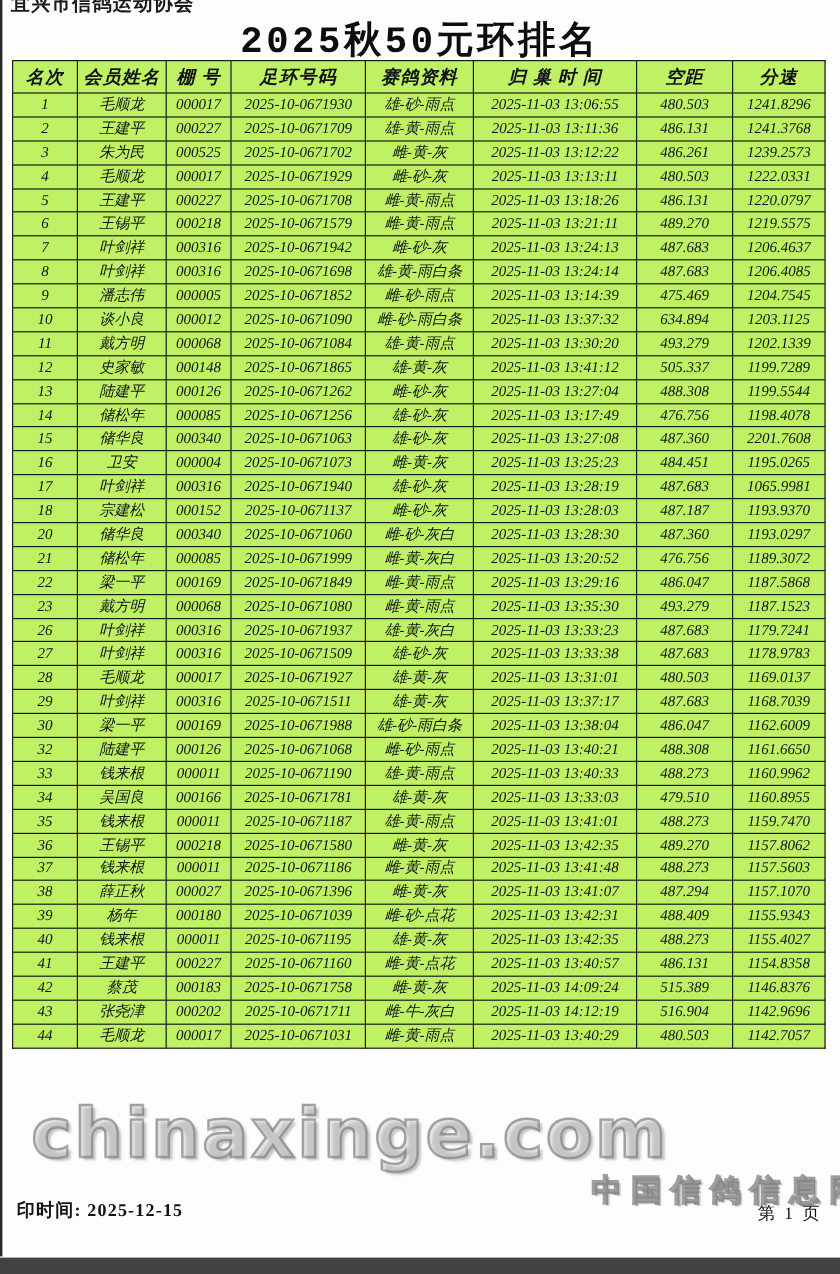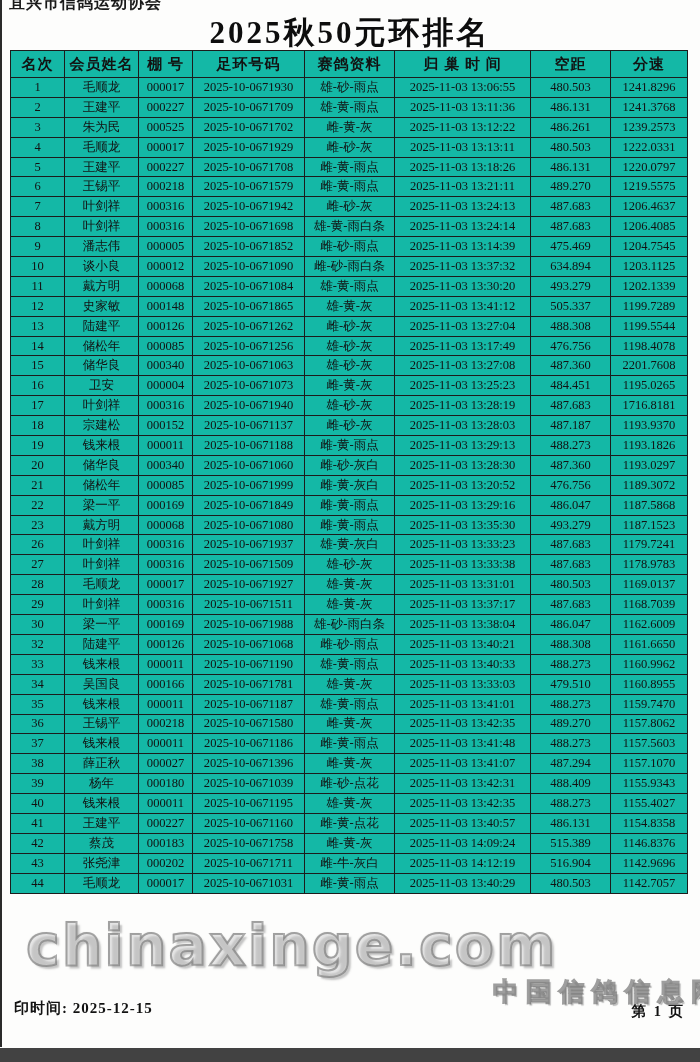--- a/index.html
+++ b/index.html
@@ -14,26 +14,28 @@
   .org-name {
     position:absolute; top:-7px; left:9px;
     font-size:16px; font-weight:bold; letter-spacing:1px;
     color:#1a1a1a; white-space:nowrap;
   }
   .title {
     position:absolute; top:12px; left:0; right:0;
     text-align:center;
     font-size:31px; font-weight:bold; letter-spacing:3px;
     color:#0d0d0d;
+    font-family:Liberation Mono, monospace;
   }
   table.results {
     position:absolute; top:50px; left:10px;
     width:677px;
     border-collapse:collapse; table-layout:fixed;
-    background:#14b8a6;
+    background:#bef264;
+    font-style:italic;
   }
   .results th, .results td {
     border:1.6px solid #1c1c1c;
     text-align:center; vertical-align:middle;
     padding:0; overflow:hidden; white-space:nowrap;
   }
   .results thead th {
     height:26px; font-size:15px; font-weight:bold; letter-spacing:1px;
   }
   .results tbody td {
@@ -42,21 +44,21 @@
   .results tbody td.c-ring, .results tbody td.c-time,
   .results tbody td.c-dist, .results tbody td.c-speed {
     font-family:"Liberation Serif","DejaVu Serif",serif;
   }
   .print-time {
     position:absolute; left:14px; top:999px;
     font-size:15px; font-weight:bold; letter-spacing:1px;
   }
   .page-num {
     position:absolute; right:15px; top:1002px;
-    font-size:14.5px; font-weight:bold; letter-spacing:2px;
+    font-size:14.5px; font-weight:normal; letter-spacing:2px;
   }
   .wm-main {
     position:absolute; top:912px; left:26px; width:640px;
     font-family:"DejaVu Sans","Liberation Sans",sans-serif;
     font-size:57px; font-weight:bold; letter-spacing:2px;
     color:rgba(255,255,255,0.30);
     -webkit-text-stroke:2px rgba(105,105,105,0.55);
     text-shadow:3px 3px 2px rgba(90,90,90,0.35), -1px -1px 1px rgba(120,120,120,0.25);
     white-space:nowrap; pointer-events:none; z-index:5;
   }
@@ -270,43 +272,33 @@
         <td class="c-speed">1195.0265</td>
       </tr>
       <tr>
         <td class="c-rank">17</td>
         <td class="c-name">叶剑祥</td>
         <td class="c-loft">000316</td>
         <td class="c-ring">2025-10-0671940</td>
         <td class="c-info">雄-砂-灰</td>
         <td class="c-time">2025-11-03 13:28:19</td>
         <td class="c-dist">487.683</td>
-        <td class="c-speed">1716.8181</td>
+        <td class="c-speed">1065.9981</td>
       </tr>
       <tr>
         <td class="c-rank">18</td>
         <td class="c-name">宗建松</td>
         <td class="c-loft">000152</td>
         <td class="c-ring">2025-10-0671137</td>
         <td class="c-info">雌-砂-灰</td>
         <td class="c-time">2025-11-03 13:28:03</td>
         <td class="c-dist">487.187</td>
         <td class="c-speed">1193.9370</td>
       </tr>
       <tr>
-        <td class="c-rank">19</td>
-        <td class="c-name">钱来根</td>
-        <td class="c-loft">000011</td>
-        <td class="c-ring">2025-10-0671188</td>
-        <td class="c-info">雌-黄-雨点</td>
-        <td class="c-time">2025-11-03 13:29:13</td>
-        <td class="c-dist">488.273</td>
-        <td class="c-speed">1193.1826</td>
-      </tr>
-      <tr>
         <td class="c-rank">20</td>
         <td class="c-name">储华良</td>
         <td class="c-loft">000340</td>
         <td class="c-ring">2025-10-0671060</td>
         <td class="c-info">雌-砂-灰白</td>
         <td class="c-time">2025-11-03 13:28:30</td>
         <td class="c-dist">487.360</td>
         <td class="c-speed">1193.0297</td>
       </tr>
       <tr>

